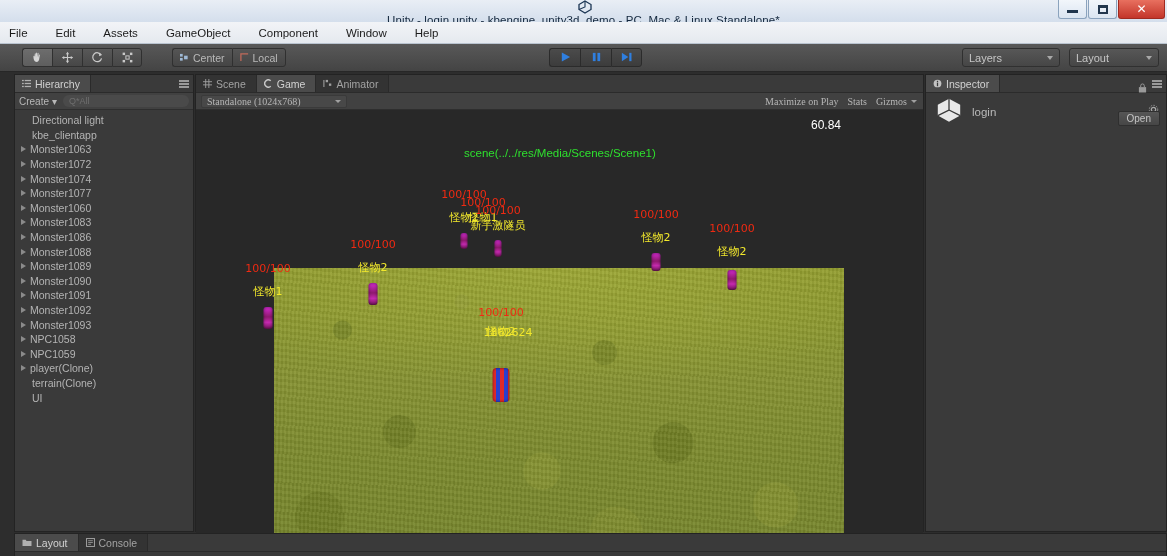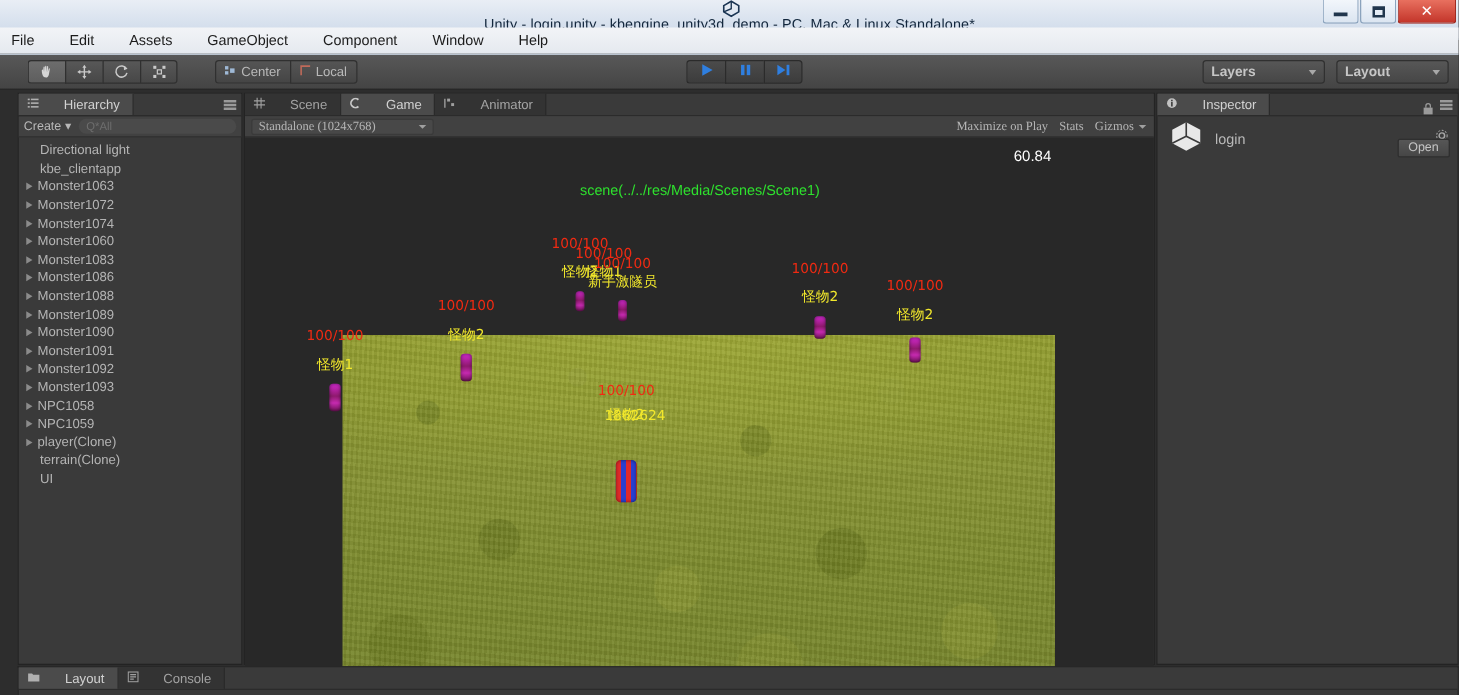--- a/index.html
+++ b/index.html
@@ -90,40 +90,40 @@
     position: absolute; left: 549px; top: 4px; display: flex;
   }
   .playbtn {
     width: 31px; height: 19px; background: linear-gradient(to bottom,#4b4b4b,#3c3c3c);
     border: 1px solid #2b2b2b; border-right: none;
     display: flex; align-items: center; justify-content: center;
   }
   .playbtn:first-child { border-radius: 3px 0 0 3px; }
   .playbtn:last-child { border-radius: 0 3px 3px 0; border-right: 1px solid #2b2b2b; }
 
-  .right-group { position: absolute; right: 8px; top: 4px; display: flex; gap: 9px; font-weight: bold; }
+  .right-group { position: absolute; right: 8px; top: 4px; display: flex; gap: 9px; }
   .dropbtn {
     height: 19px; background: linear-gradient(to bottom,#575757,#464646);
     border: 1px solid #303030; border-radius: 3px;
     display: flex; align-items: center; justify-content: space-between;
     padding: 0 6px; color: #c6c6c6; font-size: 11px;
   }
   .dropbtn .caret {
     width: 0; height: 0; border-left: 3.5px solid transparent;
     border-right: 3.5px solid transparent; border-top: 4px solid #a8a8a8; margin-left: 12px;
   }
 
   
   .panel { position: absolute; background: #383838; border: 1px solid #232323; }
   .panel-tabs {
     height: 18px; background: #3a3a3a; display: flex; align-items: stretch;
     border-bottom: 1px solid #2b2b2b; position: relative;
   }
   .ptab {
-    display: flex; align-items: center; gap: 20px; padding: 0 10px 0 7px;
+    display: flex; align-items: center; gap: 4px; padding: 0 10px 0 7px;
     font-size: 10.5px; color: #a3a3a3; background: #333333;
     border-right: 1px solid #2a2a2a;
   }
   .ptab.active { background: #4b4b4b; color: #d2d2d2; }
   .ptab-icons-right {
     position: absolute; right: 4px; top: 0; height: 18px;
     display: flex; align-items: center; gap: 5px;
   }
   .burger { display: flex; flex-direction: column; gap: 1.5px; }
   .burger i { display: block; width: 10px; height: 1.5px; background: #9a9a9a; }
@@ -458,20 +458,24 @@
       <div class="h-row">
           <span class="h-arrow"></span>
           <span>Monster1072</span>
         </div>
       <div class="h-row">
           <span class="h-arrow"></span>
           <span>Monster1074</span>
         </div>
       <div class="h-row">
           <span class="h-arrow"></span>
+          <span>Monster1077</span>
+        </div>
+      <div class="h-row">
+          <span class="h-arrow"></span>
           <span>Monster1060</span>
         </div>
       <div class="h-row">
           <span class="h-arrow"></span>
           <span>Monster1083</span>
         </div>
       <div class="h-row">
           <span class="h-arrow"></span>
           <span>Monster1086</span>
         </div>

